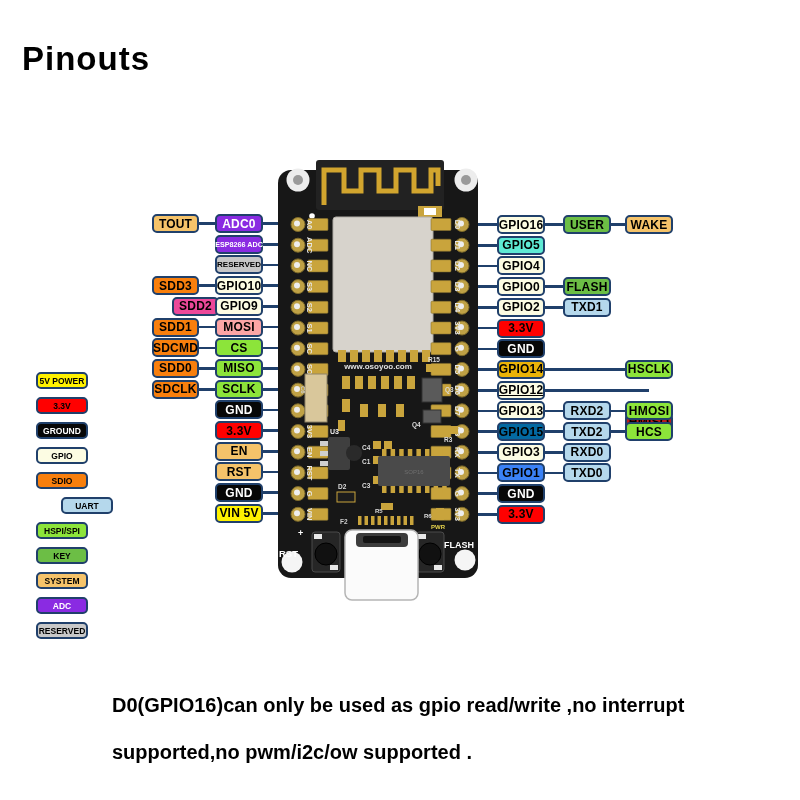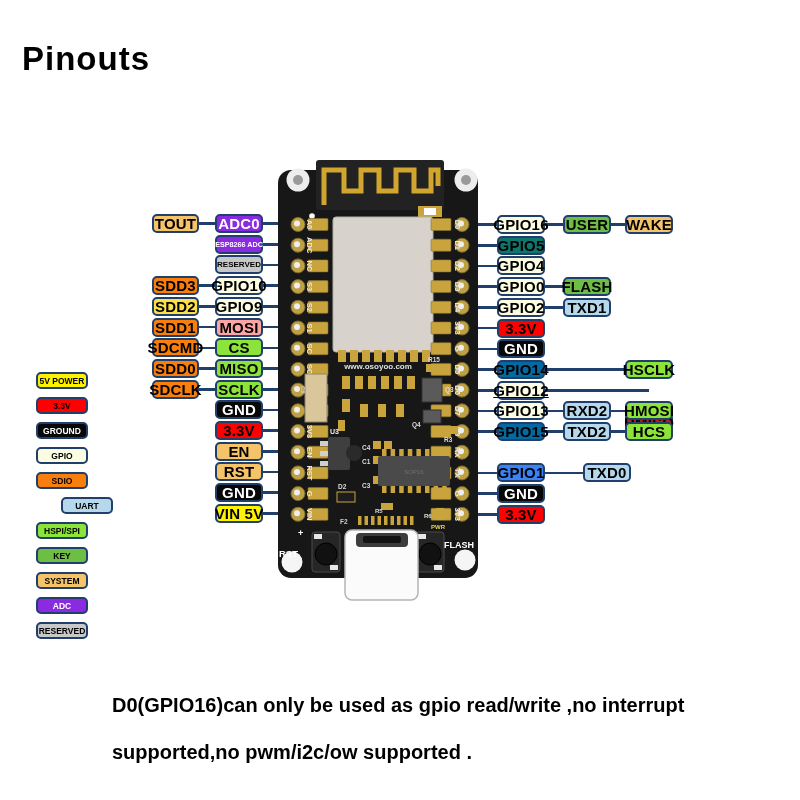--- a/index.html
+++ b/index.html
@@ -15,21 +15,21 @@
   
   .rows{position:absolute;}
   .rows-left{left:152px;top:214px;width:148px;height:310px;}
   .rows-right{left:458px;top:215px;width:222px;height:310px;}
   .prow{position:absolute;left:0;right:0;height:19px;}
   .wire{position:absolute;top:8.4px;height:2.6px;background:#20406B;z-index:1;}
   .wA{left:22px;right:0;} .wB{left:85px;right:0;}
   .w1{left:0;width:63px;} .w2{left:0;width:129px;} .w3{left:0;width:191px;}
   .bx{position:absolute;top:0;height:19px;box-sizing:border-box;z-index:2;
       border:2.5px solid #20406B;border-radius:5px;display:flex;align-items:center;justify-content:center;
-      font-size:15px;font-weight:700;letter-spacing:.2px;white-space:nowrap;}
+      font-size:12px;font-weight:700;letter-spacing:.2px;white-space:nowrap;}
   .lc1{left:0;width:47px;} .lc2{left:63px;width:48px;}
   .rc1{left:39px;width:48px;} .rc2{left:105px;width:48px;} .rc3{left:167px;width:48px;}
   .fs7{font-size:7.2px;letter-spacing:0;} .fs8{font-size:8px;letter-spacing:0;}
 
   .board{position:absolute;left:278px;top:158px;width:200px;height:446px;z-index:5;}
 
   .note{position:absolute;left:112px;top:682px;width:640px;font-size:20px;font-weight:700;
         color:#000;line-height:46.5px;}
 </style>
 </head>
@@ -67,21 +67,21 @@
       <div class="wire wB"></div>
       <div class="bx lc2 fs8" style="background: rgb(200, 200, 200); color: rgb(0, 0, 0);">RESERVED</div>
     </div>
     <div class="prow" style="top:62.1px">
       <div class="wire wA"></div>
       <div class="bx lc1" style="background: rgb(248, 127, 13); color: rgb(0, 0, 0);">SDD3</div>
       <div class="bx lc2" style="background: rgb(252, 252, 227); color: rgb(0, 0, 0);">GPIO10</div>
     </div>
     <div class="prow" style="top:82.8px">
       <div class="wire wA"></div>
-      <div class="bx lc1" style="background: #fde047; color: rgb(0, 0, 0);">SDD2</div>
+      <div class="bx lc1" style="background: #ec4899; color: rgb(0, 0, 0); margin-left: 20px;">SDD2</div>
       <div class="bx lc2" style="background: rgb(252, 252, 227); color: rgb(0, 0, 0);">GPIO9</div>
     </div>
     <div class="prow" style="top:103.5px">
       <div class="wire wA"></div>
       <div class="bx lc1" style="background: rgb(248, 127, 13); color: rgb(0, 0, 0);">SDD1</div>
       <div class="bx lc2" style="background: #fca5a5; color: rgb(0, 0, 0);">MOSI</div>
     </div>
     <div class="prow" style="top:124.2px">
       <div class="wire wA"></div>
       <div class="bx lc1" style="background: rgb(248, 127, 13); color: rgb(0, 0, 0);">SDCMD</div>
@@ -125,21 +125,21 @@
 
   <div class="rows rows-right">
     <div class="prow" style="top:0px">
       <div class="wire w3"></div>
       <div class="bx rc1" style="background: rgb(252, 252, 227); color: rgb(0, 0, 0);">GPIO16</div>
       <div class="bx rc2" style="background: rgb(108, 190, 69); color: rgb(0, 0, 0);">USER</div>
       <div class="bx rc3" style="background: rgb(245, 195, 106); color: rgb(0, 0, 0);">WAKE</div>
     </div>
     <div class="prow" style="top:20.7px">
       <div class="wire w1"></div>
-      <div class="bx rc1" style="background: #0f766e; color: rgb(0, 0, 0);">GPIO5</div>
+      <div class="bx rc1" style="background: #5eead4; color: rgb(0, 0, 0);">GPIO5</div>
     </div>
     <div class="prow" style="top:41.4px">
       <div class="wire w1"></div>
       <div class="bx rc1" style="background: rgb(252, 252, 227); color: rgb(0, 0, 0);">GPIO4</div>
     </div>
     <div class="prow" style="top:62.1px">
       <div class="wire w2"></div>
       <div class="bx rc1" style="background: rgb(252, 252, 227); color: rgb(0, 0, 0);">GPIO0</div>
       <div class="bx rc2" style="background: rgb(108, 190, 69); color: rgb(0, 0, 0);">FLASH</div>
     </div>
@@ -151,44 +151,49 @@
     <div class="prow" style="top:103.5px">
       <div class="wire w1"></div>
       <div class="bx rc1" style="background: rgb(255, 0, 0); color: rgb(0, 0, 0);">3.3V</div>
     </div>
     <div class="prow" style="top:124.2px">
       <div class="wire w1"></div>
       <div class="bx rc1" style="background: rgb(7, 7, 7); color: rgb(255, 255, 255);">GND</div>
     </div>
     <div class="prow" style="top:144.9px">
       <div class="wire w3"></div>
-      <div class="bx rc1" style="background: #0369a1; color: rgb(0, 0, 0);">GPIO14</div>
+      <div class="bx rc1" style="background: #eab308; color: rgb(0, 0, 0);">GPIO14</div>
       <div class="bx rc3" style="background: rgb(140, 228, 58); color: rgb(0, 0, 0);">HSCLK</div>
     </div>
     <div class="prow" style="top:165.6px">
       <div class="wire w3"></div>
       <div class="bx rc1" style="background: rgb(252, 252, 227); color: rgb(0, 0, 0); text-decoration: underline;">GPIO12</div>
       <div class="bx rc3" style="background: #b91c1c; color: rgb(0, 0, 0); margin-top: 32px;">HMISO</div>
     </div>
     <div class="prow" style="top:186.3px">
       <div class="wire w3"></div>
       <div class="bx rc1" style="background: rgb(252, 252, 227); color: rgb(0, 0, 0);">GPIO13</div>
       <div class="bx rc2" style="background: rgb(181, 216, 236); color: rgb(0, 0, 0);">RXD2</div>
       <div class="bx rc3" style="background: rgb(140, 228, 58); color: rgb(0, 0, 0);">HMOSI</div>
     </div>
     <div class="prow" style="top:207px">
       <div class="wire w3"></div>
       <div class="bx rc1" style="background: #0369a1; color: rgb(0, 0, 0);">GPIO15</div>
       <div class="bx rc2" style="background: rgb(181, 216, 236); color: rgb(0, 0, 0);">TXD2</div>
       <div class="bx rc3" style="background: rgb(140, 228, 58); color: rgb(0, 0, 0);">HCS</div>
     </div>
+    <div class="prow" style="top:227.7px">
+      <div class="wire w2"></div>
+      <div class="bx rc1" style="background: rgb(252, 252, 227); color: rgb(0, 0, 0);">GPIO3</div>
+      <div class="bx rc2" style="background: rgb(181, 216, 236); color: rgb(0, 0, 0);">RXD0</div>
+    </div>
     <div class="prow" style="top:248.4px">
       <div class="wire w2"></div>
       <div class="bx rc1" style="background: #3b82f6; color: rgb(0, 0, 0);">GPIO1</div>
-      <div class="bx rc2" style="background: rgb(181, 216, 236); color: rgb(0, 0, 0); margin-left: 20px;">TXD0</div>
+      <div class="bx rc2" style="background: rgb(181, 216, 236); color: rgb(0, 0, 0);">TXD0</div>
     </div>
     <div class="prow" style="top:269.1px">
       <div class="wire w1"></div>
       <div class="bx rc1" style="background: rgb(7, 7, 7); color: rgb(255, 255, 255);">GND</div>
     </div>
     <div class="prow" style="top:289.8px">
       <div class="wire w1"></div>
       <div class="bx rc1" style="background: rgb(255, 0, 0); color: rgb(0, 0, 0);">3.3V</div>
     </div>
   </div>

